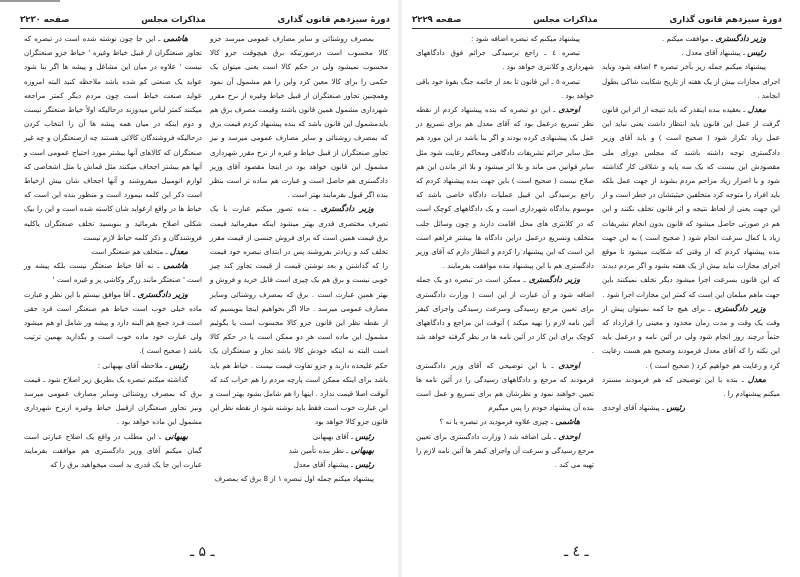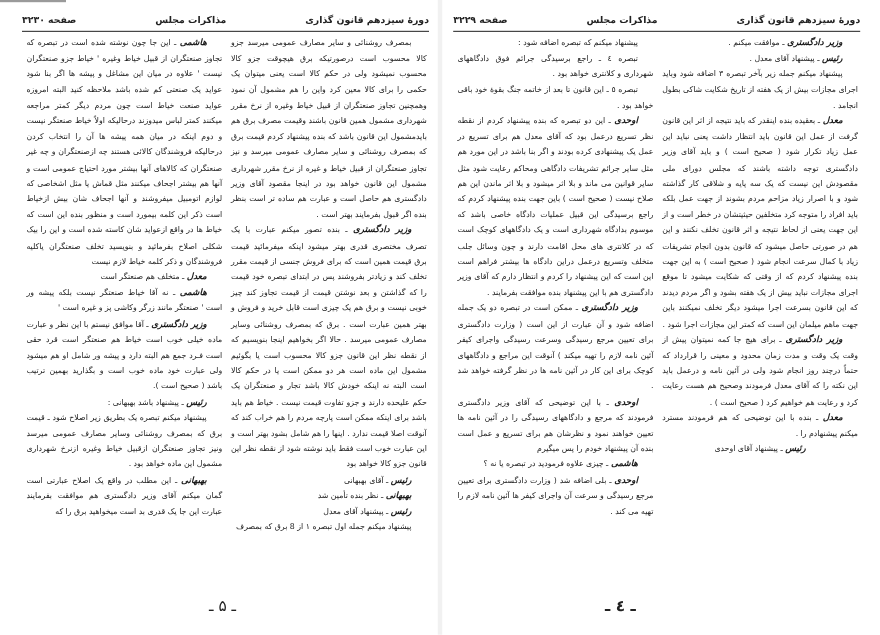--- a/index.html
+++ b/index.html
@@ -27,27 +27,27 @@
   .page.right .header-rule { left: 12px; right: 18px; }
   .cols { position: absolute; top: 32px; bottom: 36px; display: flex; direction: rtl; }
   .page.left .cols { left: 20px; right: 8px; }
   .page.right .cols { left: 12px; right: 16px; }
   .col {
     flex: 1; direction: rtl; text-align: justify;
     font-size: 7.1px; line-height: 14.2px; padding: 0 4px; overflow: hidden;
     font-family: "DejaVu Sans", sans-serif;
   }
   .col p { margin: 0; text-indent: 14px; }
-  .col p.center { text-align: center; text-indent: 0; }
+  .col p.center { text-align: left; text-indent: 0; }
   .speaker { font-weight: bold; font-size: 8px; font-style: italic; }
   .footer {
     position: absolute; bottom: 18px; font-size: 14px; direction: ltr; color: #222;
   }
   .page.left .footer { left: 190px; }
-  .page.right .footer { left: 150px; font-weight: bold; }
+  .page.right .footer { left: 164px; }
   .scanline { position: absolute; left: 0; right: 0; top: 0; height: 2px; background: #9a9a9a; }
   .page.left .scanline { right: 340px; }
 </style>
 </head>
 <body>
 
 <div class="spread">
 
   <div class="page left">
     <div class="scanline"></div>
@@ -64,22 +64,22 @@
           <p><span class="speaker">رئیس</span> <span>ـ آقای بهبهانی</span></p>
           <p><span class="speaker">بهبهانی</span> <span>ـ نظر بنده تأمین شد</span></p>
           <p><span class="speaker">رئیس</span> <span>ـ پیشنهاد آقای معدل</span></p>
           <p><span>پیشنهاد میکنم جمله اول تبصره ۱ از 8 برق که بمصرف</span></p>
         </div>
       <div class="col">
           <p><span class="speaker">هاشمی</span> <span>ـ این جا چون نوشته شده است در تبصره که تجاوز صنعتگران از قبیل خیاط وغیره ' خیاط جزو صنعتگران نیست ' علاوه در میان این مشاغل و پیشه ها اگر بنا شود عواید یک صنعتی کم شده باشد ملاحظه کنید البته امروزه عواید صنعت خیاط است چون مردم دیگر کمتر مراجعه میکنند کمتر لباس میدوزند درحالیکه اولاً خیاط صنعتگر نیست و دوم اینکه در میان همه پیشه ها آن را انتخاب کردن درحالیکه فروشندگان کالائی هستند چه ازصنعتگران و چه غیر صنعتگران که کالاهای آنها بیشتر مورد احتیاج عمومی است و آنها هم بیشتر اجحاف میکنند مثل قماش یا مثل اشخاصی که لوازم اتومبیل میفروشند و آنها اجحاف شان بیش ازخیاط است ذکر این کلمه بیمورد است و منظور بنده این است که خیاط ها در واقع ازعواید شان کاسته شده است و این را بیک شکلی اصلاح بفرمائید و بنویسید تخلف صنعتگران یاکلیه فروشندگان و ذکر کلمه خیاط لازم نیست</span></p>
           <p><span class="speaker">معدل</span> <span>ـ متخلف هم صنعتگر است</span></p>
           <p><span class="speaker">هاشمی</span> <span>ـ نه آقا خیاط صنعتگر نیست بلکه پیشه ور است ' صنعتگر مانند زرگر وکاشی پز و غیره است '</span></p>
           <p><span class="speaker">وزیر دادگستری</span> <span>ـ آقا موافق نیستم با این نظر و عبارت ماده خیلی خوب است خیاط هم صنعتگر است قرد حقی است فـرد جمع هم البته دارد و پیشه ور شامل او هم میشود ولی عبارت خود ماده خوب است و بگذارید بهمین ترتیب باشد ( صحیح است ).</span></p>
-          <p><span class="speaker">رئیس</span> <span>ـ پیشنهاد باشد بهبهانی :</span></p>
-          <p><span>پیشنهاد میکنم تبصره یک بطریق زیر اصلاح شود ـ قیمت برق که بمصرف روشنائی وسایر مصارف عمومی میرسد ونیز تجاوز صنعتگران ازقبیل خیاط وغیره ازنرخ شهرداری مشمول این ماده خواهد بود .</span></p>
+          <p><span class="speaker">رئیس</span> <span>ـ ملاحظه آقای بهبهانی :</span></p>
+          <p><span>گذاشته میکنم تبصره یک بطریق زیر اصلاح شود ـ قیمت برق که بمصرف روشنائی وسایر مصارف عمومی میرسد ونیز تجاوز صنعتگران ازقبیل خیاط وغیره ازنرخ شهرداری مشمول این ماده خواهد بود .</span></p>
           <p><span class="speaker">بهبهانی</span> <span>ـ این مطلب در واقع یک اصلاح عبارتی است گمان میکنم آقای وزیر دادگستری هم موافقت بفرمایند عبارت این جا یک قدری بد است میخواهید برق را که</span></p>
         </div>
     </div>
     <div class="footer">ـ ۵ ـ</div>
   </div>
 
   <div class="page right">
     <div class="header">
       <span>دورهٔ سیزدهم قانون گذاری</span>
       <span>مذاکرات مجلس</span>

